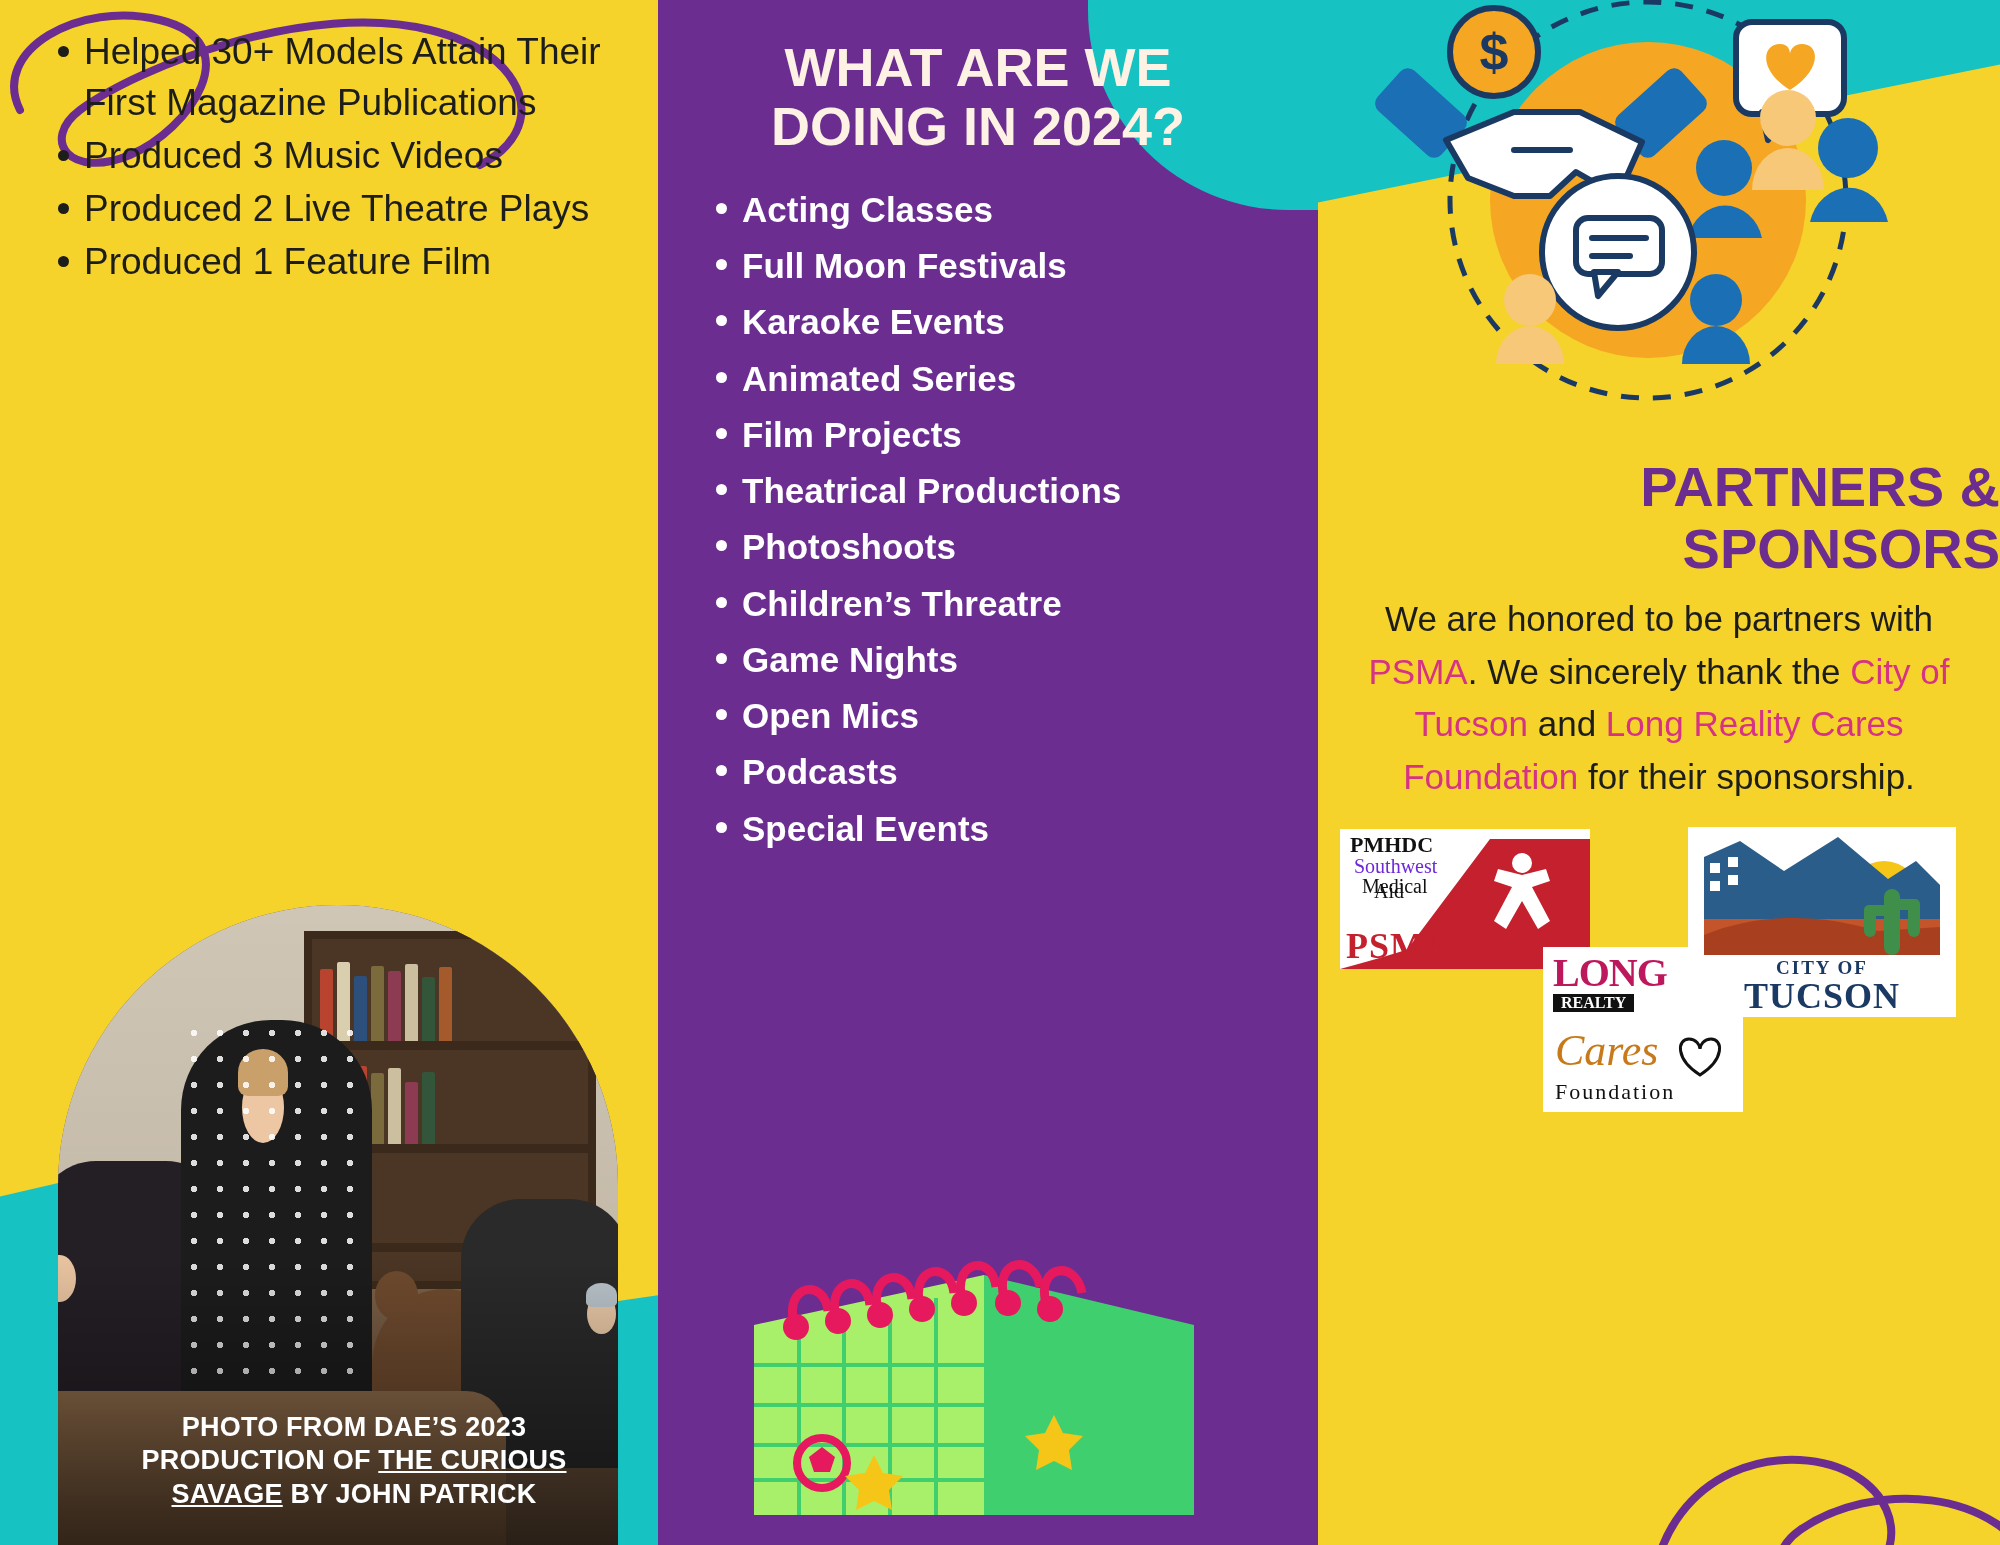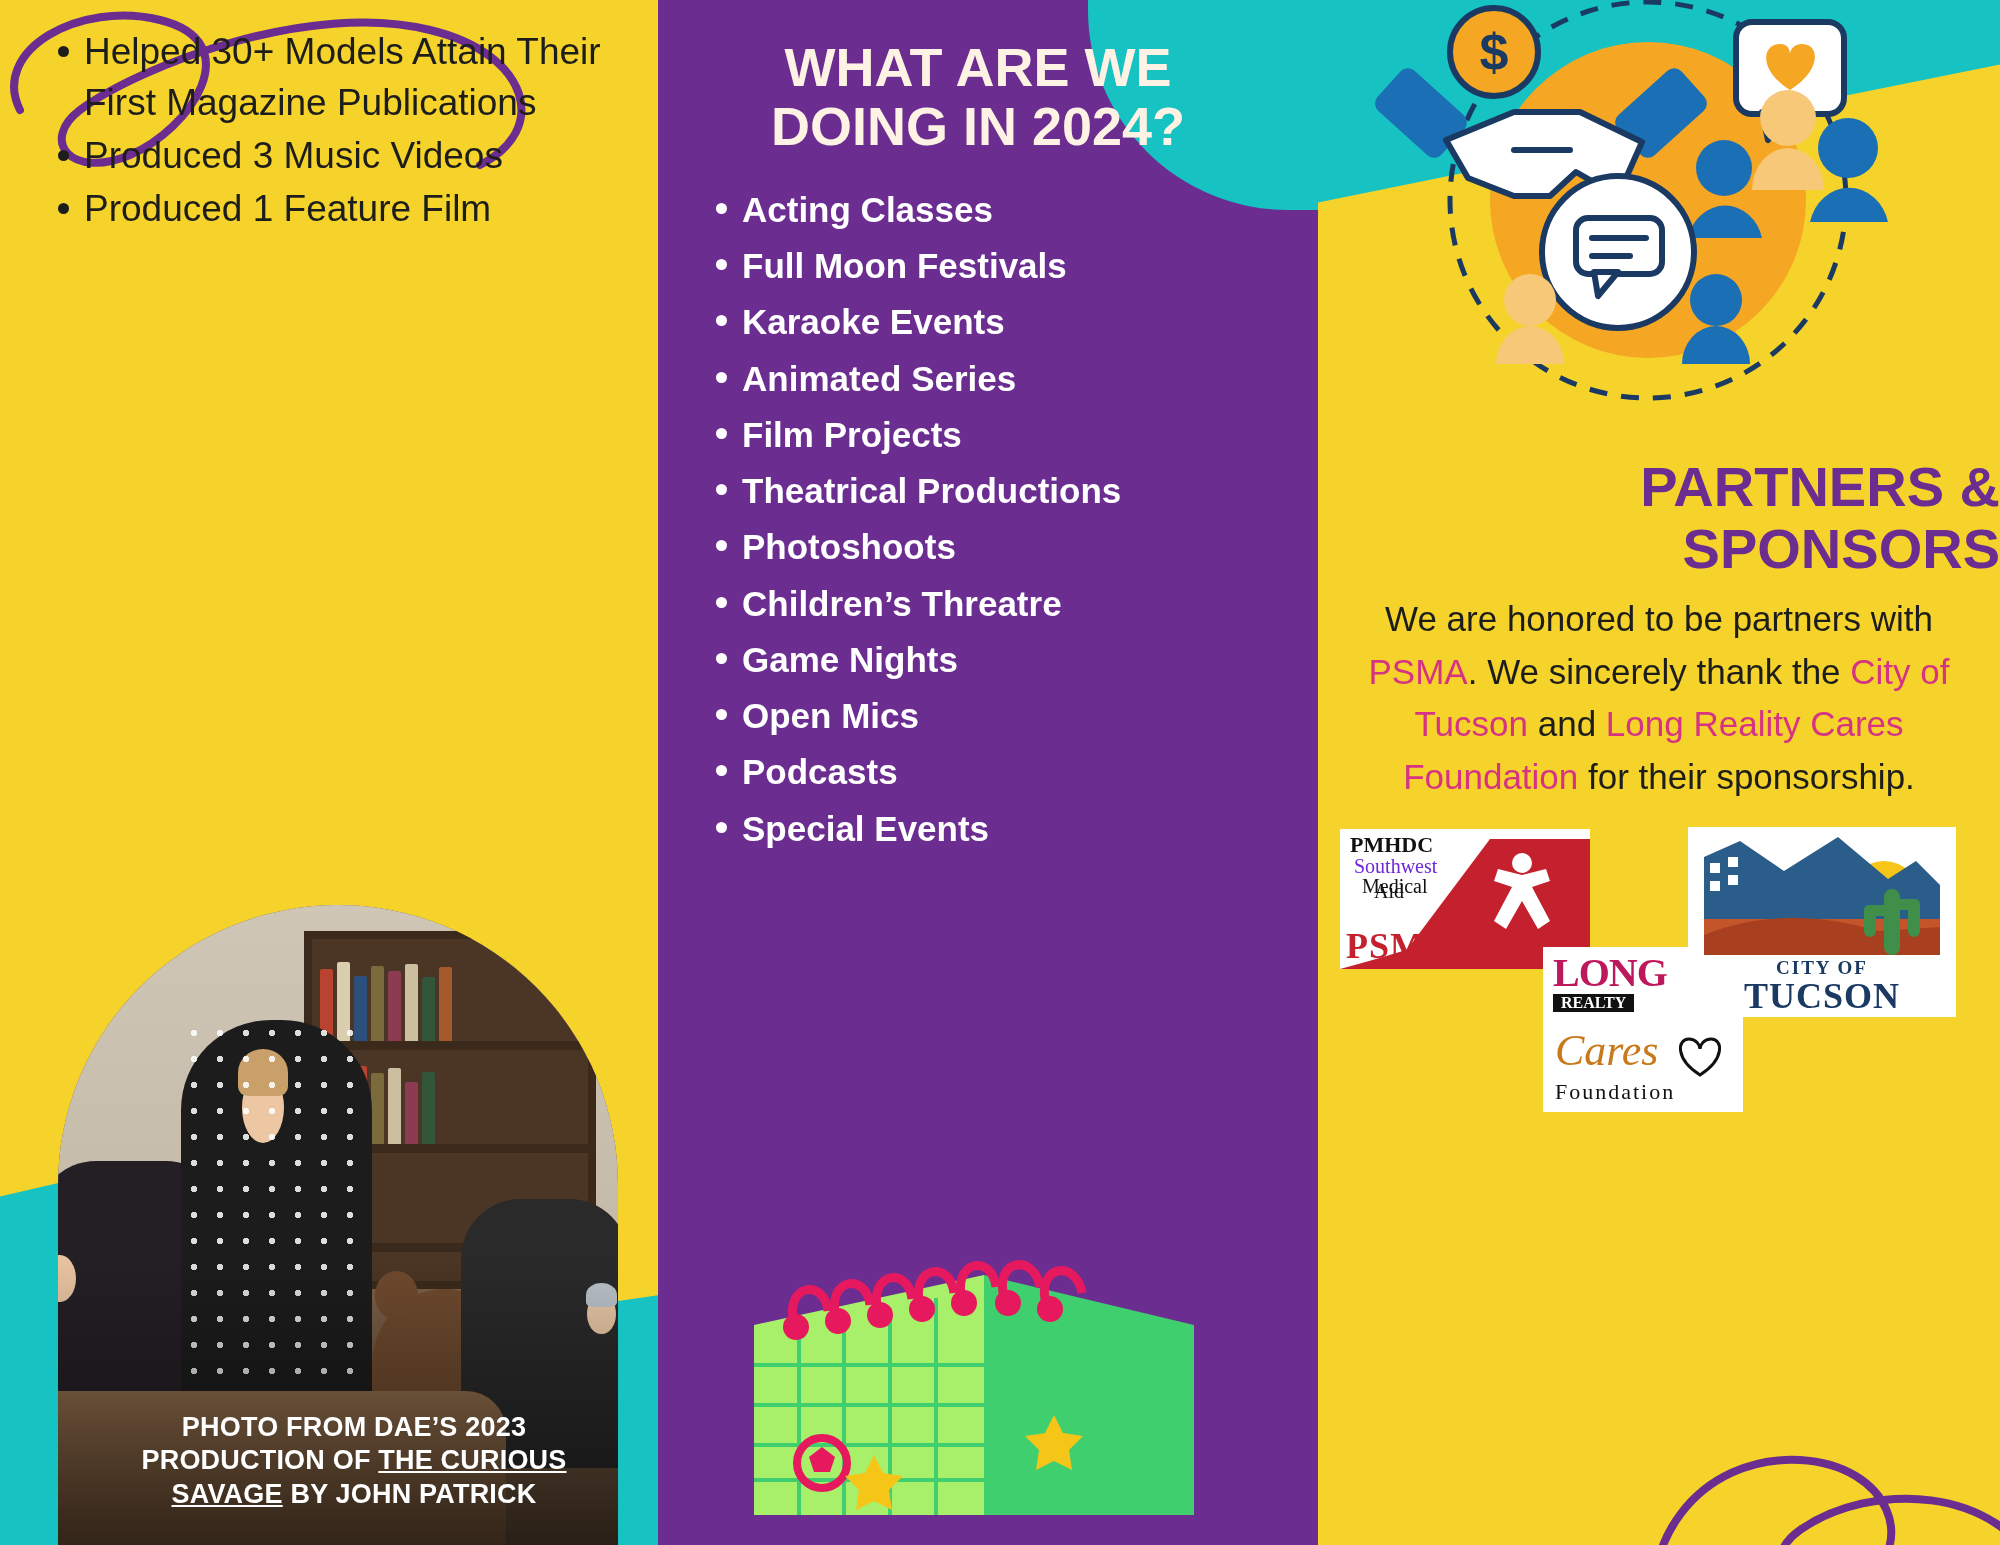--- a/index.html
+++ b/index.html
@@ -315,20 +315,21 @@
     <div class="teal-blob-left2"></div>
 
     <svg class="squiggle-left" width="560" height="230" viewBox="0 0 560 230">
       <path d="M10,120 C-20,60 70,10 150,30 C240,52 180,140 120,165 C60,190 30,150 70,120 C130,76 300,10 420,40 C520,64 540,140 470,175" fill="none" stroke="#6b2d90" stroke-width="8" stroke-linecap="round"></path>
     </svg>
 
 
     <ul class="bullets list-left">
       <li>Helped 30+ Models Attain Their First Magazine Publications</li>
       <li>Produced 3 Music Videos</li>
+      <li>Produced 2 Live Theatre Plays</li>
       <li>Produced 1 Feature Film</li>
     </ul>
 
     <div class="photo-wrap">
       <div class="photo">
         <div class="ph-wall"></div>
         <div class="ph-bookcase">
           <div class="ph-shelf" style="top:30%"></div>
           <div class="ph-shelf" style="top:60%"></div>
           <div class="ph-shelf" style="top:89%"></div>

